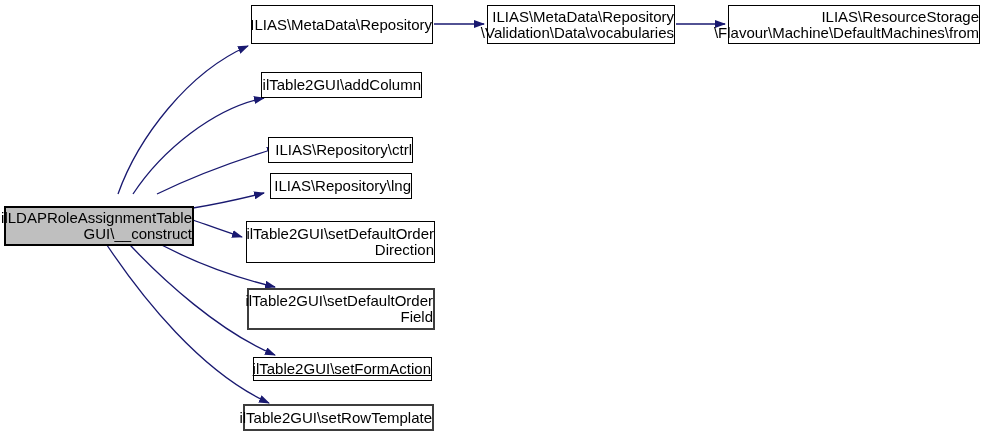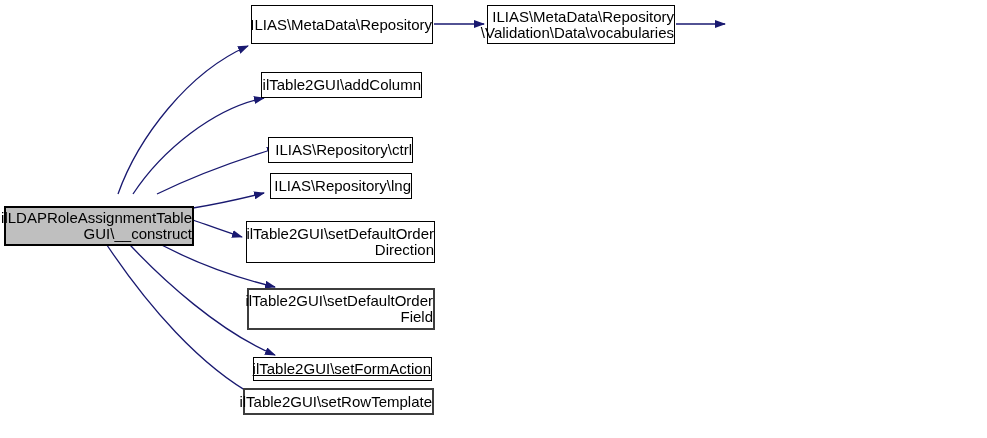--- a/index.html
+++ b/index.html
@@ -56,20 +56,24 @@
 
   <div class="node" style="left:251px; top:5px; width:182px; height:39px;">
     <div>ILIAS\MetaData\Repository</div>
   </div>
 
   <div class="node" style="left:487px; top:5px; width:188px; height:39px;">
     <div>ILIAS\MetaData\Repository</div>
     <div>\Validation\Data\vocabularies</div>
   </div>
 
+  <div class="node" style="left:728px; top:5px; width:252px; height:39px;">
+    <div>ILIAS\ResourceStorage</div>
+    <div>\Flavour\Machine\DefaultMachines\from</div>
+  </div>
 
   <div class="node" style="left:261px; top:72px; width:161px; height:26px;">
     <div>ilTable2GUI\addColumn</div>
   </div>
 
   <div class="node" style="left:268px; top:137px; width:145px; height:26px;">
     <div>ILIAS\Repository\ctrl</div>
   </div>
 
   <div class="node" style="left:270px; top:173px; width:142px; height:26px;">
@@ -83,17 +87,17 @@
 
   <div class="node bold" style="left:247px; top:288px; width:188px; height:42px;">
     <div>ilTable2GUI\setDefaultOrder</div>
     <div>Field</div>
   </div>
 
   <div class="node" style="left:253px; top:357px; width:179px; height:24px;text-decoration:underline;">
     <div>ilTable2GUI\setFormAction</div>
   </div>
 
-  <div class="node bold" style="left:243px; top:388px; width:191px; height:27px;padding-left:39px;">
+  <div class="node bold" style="left:243px; top:404px; width:191px; height:27px;padding-left:39px;">
     <div>ilTable2GUI\setRowTemplate</div>
   </div>
 
 </div>
 
 </body></html>

